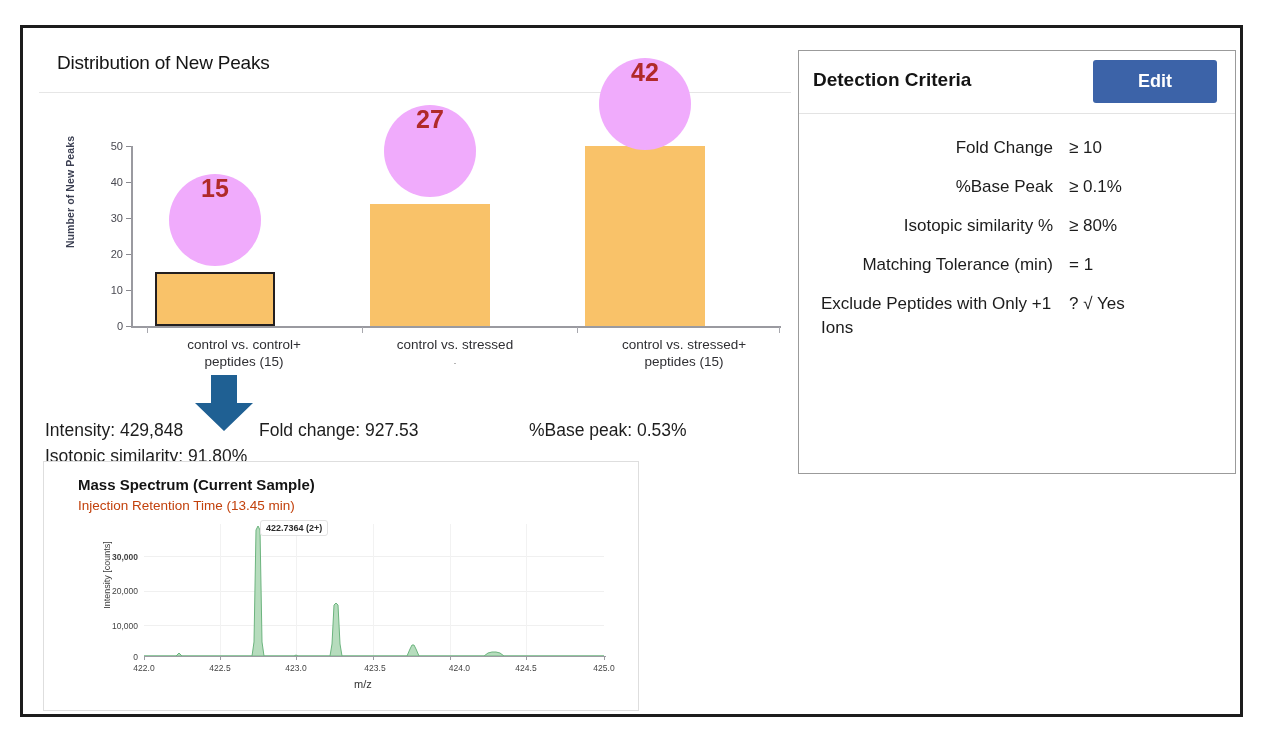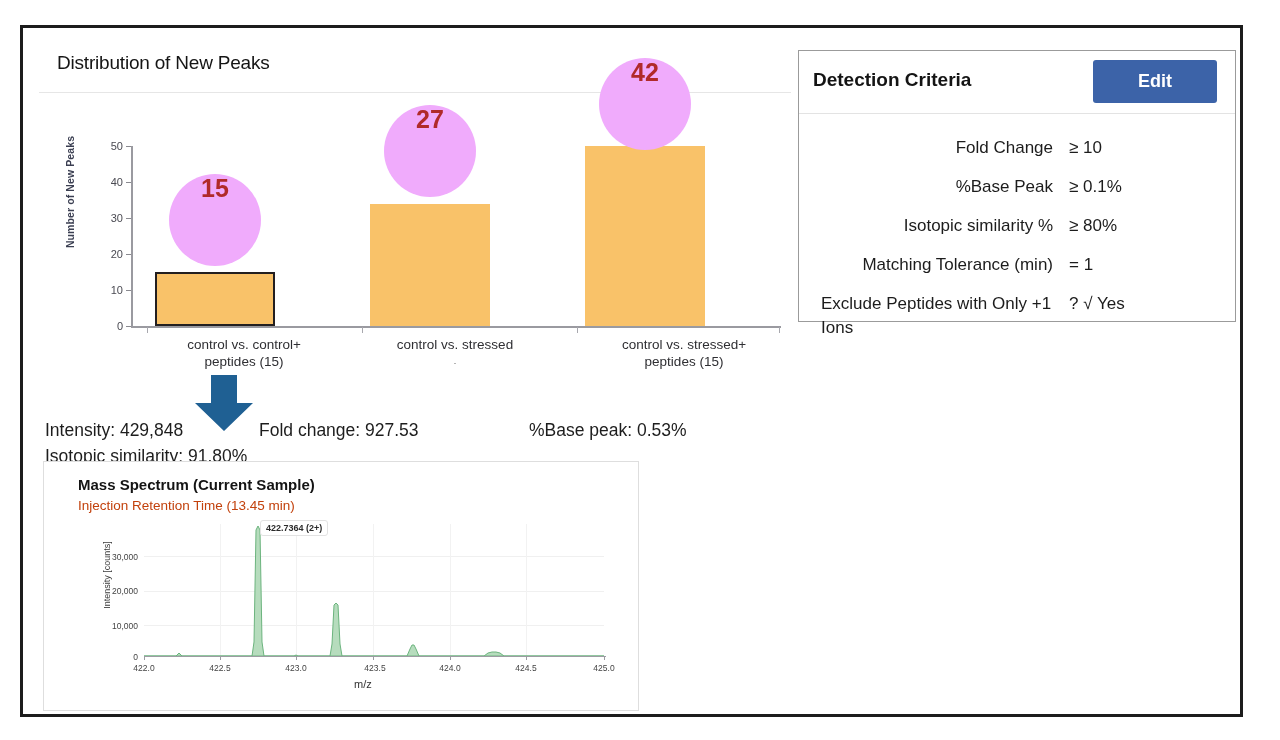--- a/index.html
+++ b/index.html
@@ -261,21 +261,21 @@
     color: #2b2b2b;
     white-space: nowrap;
   }
 
   
   .crit-panel {
     position: absolute;
     left: 775px;
     top: 22px;
     width: 438px;
-    height: 272px;
+    height: 424px;
     border: 1px solid #9b9b9b;
     background: #ffffff;
     box-sizing: border-box;
   }
   .crit-header {
     position: relative;
     height: 62px;
     border-bottom: 1px solid #e3e3e3;
   }
   .crit-title {
@@ -420,21 +420,21 @@
       </div>
     </div>
 
     <div class="ms-card">
       <div class="ms-title">Mass Spectrum (Current Sample)</div>
       <div class="ms-subtitle">Injection Retention Time (13.45 min)</div>
 
       <div class="ms-plot">
         <div class="ms-y-title">Intensity [counts]</div>
 
-        <div class="ms-y-tick" style="left:-6px; top:28px;">30,000</div>
+        <div class="ms-y-tick" style="left:-6px; top:28px;font-weight:bold;">30,000</div>
         <div class="ms-y-tick" style="left:-6px; top:62px;">20,000</div>
         <div class="ms-y-tick" style="left:-6px; top:97px;">10,000</div>
         <div class="ms-y-tick" style="left:-6px; top:128px;">0</div>
 
         <div class="ms-gridline" style="left:48px; top:32px;  width:460px;"></div>
         <div class="ms-gridline" style="left:48px; top:67px;  width:460px;"></div>
         <div class="ms-gridline" style="left:48px; top:101px; width:460px;"></div>
 
         <div class="ms-vgrid" style="left:124px; top:0px; height:132px;"></div>
         <div class="ms-vgrid" style="left:200px; top:0px; height:132px;"></div>
@@ -460,21 +460,21 @@
         <div class="ms-vgrid" style="left:200px; top:132px; height:4px; background:#9c9ca2;"></div>
         <div class="ms-vgrid" style="left:277px; top:132px; height:4px; background:#9c9ca2;"></div>
         <div class="ms-vgrid" style="left:354px; top:132px; height:4px; background:#9c9ca2;"></div>
         <div class="ms-vgrid" style="left:430px; top:132px; height:4px; background:#9c9ca2;"></div>
         <div class="ms-vgrid" style="left:508px; top:132px; height:4px; background:#9c9ca2;"></div>
 
         <div class="ms-x-tick" style="left:28px;  top:139px;">422.0</div>
         <div class="ms-x-tick" style="left:104px; top:139px;">422.5</div>
         <div class="ms-x-tick" style="left:180px; top:139px;">423.0</div>
         <div class="ms-x-tick" style="left:259px; top:139px;">423.5</div>
-        <div class="ms-x-tick" style="left:334px; top:139px;">424.0</div>
+        <div class="ms-x-tick" style="left:334px; top:139px;text-align:right;">424.0</div>
         <div class="ms-x-tick" style="left:410px; top:139px;">424.5</div>
         <div class="ms-x-tick" style="left:488px; top:139px;">425.0</div>
 
         <div class="ms-x-title" style="left:258px; top:154px;">m/z</div>
 
         <div class="ms-annot" style="left:164px; top:-4px;">422.7364 (2+)</div>
       </div>
     </div>
 
     <div class="crit-panel">

